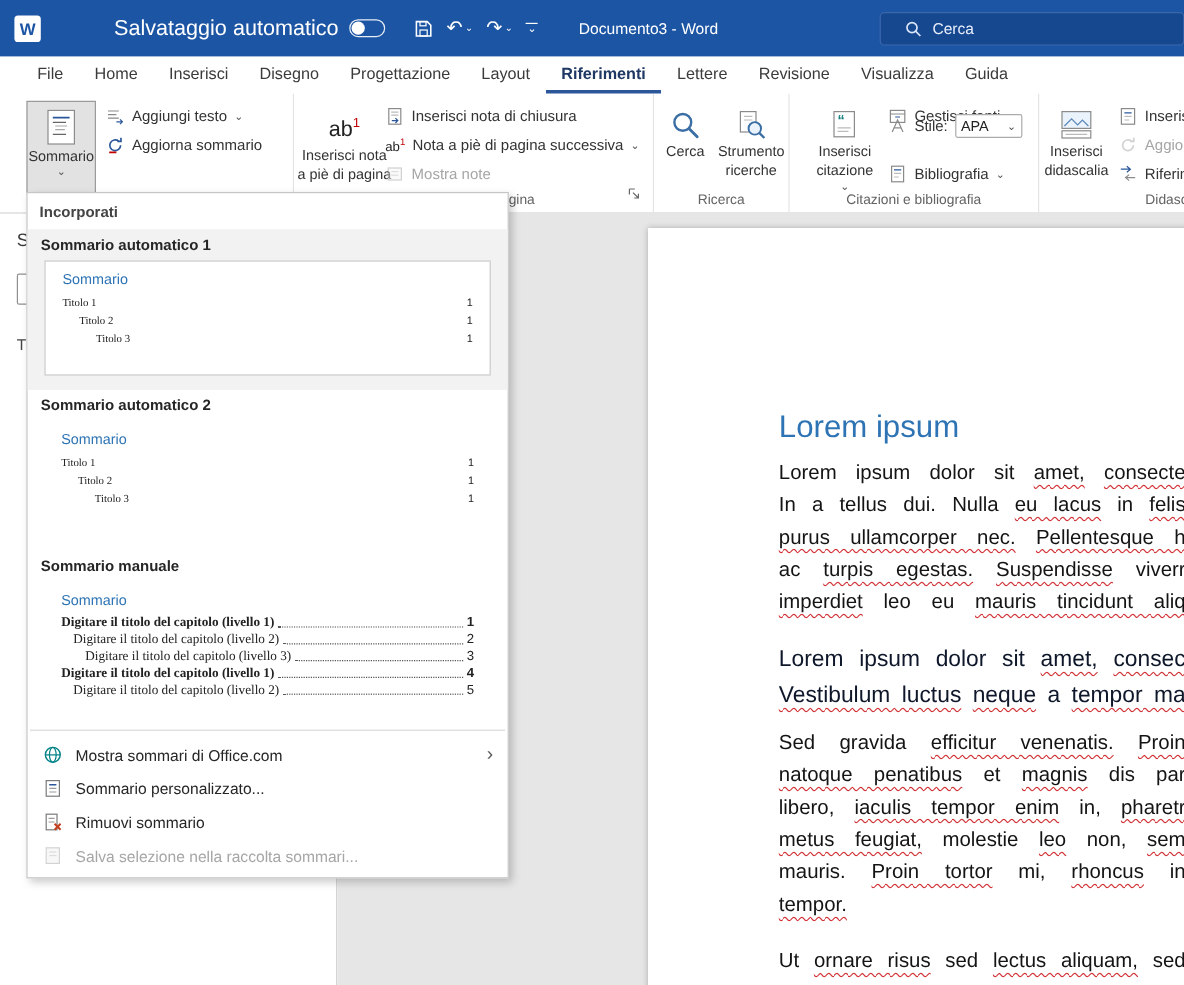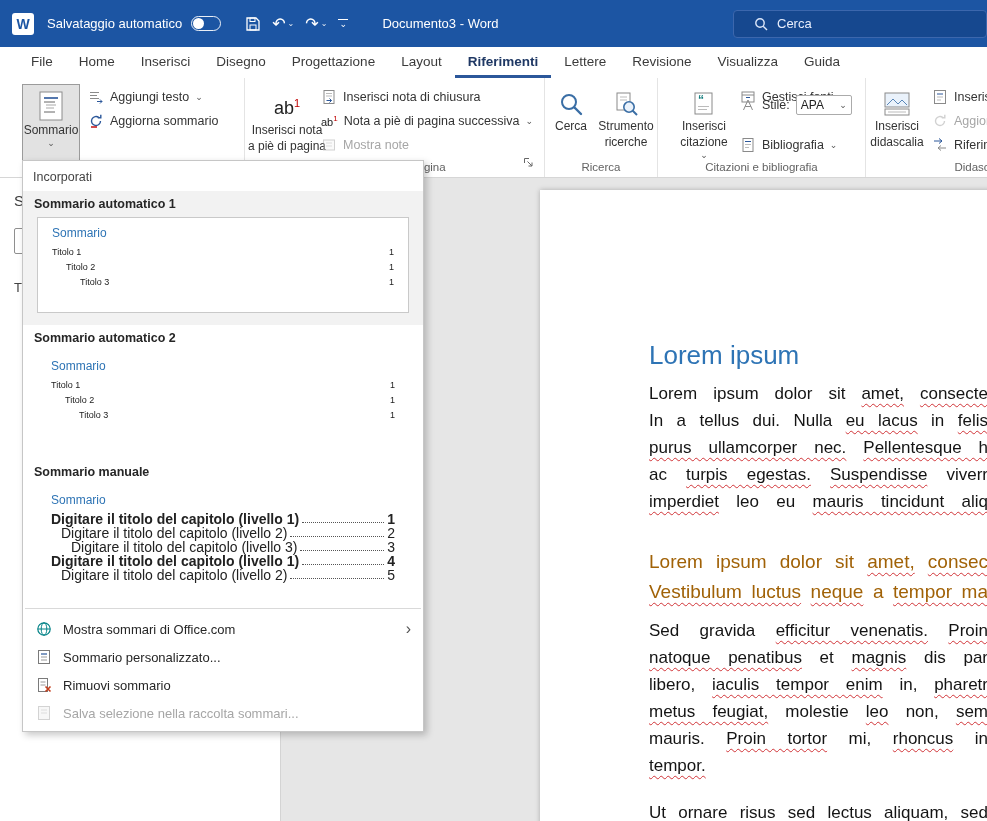--- a/index.html
+++ b/index.html
@@ -3,21 +3,21 @@
 <meta charset="utf-8">
 <style>
   *{margin:0;padding:0;box-sizing:border-box;}
   html,body{width:987px;height:821px;}
   body{font-family:"Liberation Sans",sans-serif;}
   .screen{position:relative;width:987px;height:821px;overflow:hidden;background:#fff;}
 
   
   .titlebar{position:absolute;left:0;top:0;width:100%;height:47px;background:#1c55a3;display:flex;align-items:center;padding-left:12px;color:#fff;z-index:100;}
   .word-icon{width:22px;height:22px;background:#fff;border-radius:3px;color:#1c55a3;font-weight:bold;font-size:14px;display:flex;align-items:center;justify-content:center;margin-right:13px;flex:none;}
-  .autosave{display:flex;align-items:center;gap:9px;margin-right:24px;font-size:13px;white-space:nowrap;}
+  .autosave{display:flex;align-items:center;gap:9px;margin-right:24px;font-size:18px;white-space:nowrap;margin-left:48px;}
   .toggle{width:30px;height:15px;border:1.5px solid rgba(255,255,255,.9);border-radius:8px;position:relative;flex:none;}
   .knob{position:absolute;left:1px;top:0.5px;width:11px;height:11px;background:#fff;border-radius:50%;}
   .tb-btn{display:flex;align-items:center;margin-right:11px;color:#fff;}
   .tb-caret{font-size:8px;margin-left:2px;opacity:.9;}
   .arrow-glyph{font-size:16px;line-height:16px;}
   .more-cmds{display:flex;flex-direction:column;align-items:center;margin-right:16px;}
   .more-cmds .bar{width:10px;border-top:1.5px solid #fff;margin-bottom:1px;}
   .more-cmds .chv{font-size:9px;line-height:7px;}
   .tb-title{font-size:13px;margin-left:18px;white-space:nowrap;}
   .tb-spacer{flex:1;}
@@ -53,40 +53,40 @@
   .nav-search{position:absolute;left:14px;top:50px;width:252px;height:26px;border:1px solid #8f8f8f;border-radius:2px;background:#fff;font-size:13px;padding:0 8px;}
   .nav-tab{position:absolute;left:14px;top:102px;font-size:13px;color:#444;}
   .docarea{position:absolute;left:281px;top:0;width:706px;height:100%;background:#e6e6e6;}
   .page{position:absolute;left:259px;top:12px;width:470px;height:720px;background:#fff;box-shadow:0 0 5px rgba(0,0,0,.25);}
 
   
   .doc{position:absolute;left:109px;top:148px;width:339px;color:#141414;font-size:17px;}
   .doc-block{margin:0;}
   .doc-block.p{margin-bottom:20px;}
   .doc-block.p .doc-line{line-height:27px;text-align:justify;text-align-last:justify;}
-  .doc-block.h2{margin:32px 0 10px;color:#a16207;font-size:19px;}
+  .doc-block.h2{margin:20px 0 10px;color:#0f172a;font-size:19px;}
   .doc-block.h2 .doc-line{line-height:30px;text-align:justify;text-align-last:justify;}
   .doc-block.h1{color:#2e74b5;font-size:26px;margin-bottom:8px;}
   .doc-block.h1 .doc-line{line-height:34px;}
   .doc-line.last{text-align-last:left;}
   .sp{text-decoration:underline;text-decoration-style:wavy;text-decoration-color:#d13438;text-decoration-thickness:1px;text-underline-offset:4px;}
 
   
   .toc-menu{position:absolute;left:22px;top:160px;width:402px;background:#fff;border:1px solid #c6c6c6;box-shadow:3px 3px 7px rgba(0,0,0,.22);z-index:60;padding-bottom:4px;}
-  .menu-header{font-size:12.5px;font-weight:normal;color:#444;padding:9px 10px 7px;}
+  .menu-header{font-size:12.5px;font-weight:bold;color:#444;padding:9px 10px 7px;}
   .toc-item{padding:2px;}
   .toc-item.hovered{background:#f2f2f2;}
   .toc-item-label{font-size:12.5px;font-weight:bold;color:#262626;padding:4px 9px;}
   .toc-preview{margin:2px 12px 10px;padding:8px 14px;background:#fff;min-height:96px;}
   .toc-preview.bordered{border:1px solid #c9c9c9;}
   .pv-heading{font-size:12px;color:#2e74b5;margin-bottom:5px;}
   .pv-row{display:flex;align-items:flex-end;font-size:9px;color:#222;line-height:15px;}
-  .pv-row.manual{font-size:14px;line-height:14px;}
+  .pv-row.manual{font-size:11px;line-height:14px;}
   .pv-row.bold{font-weight:bold;}
-  .pv-text{white-space:nowrap;}
+  .pv-text{white-space:nowrap;font-family:Liberation Serif, serif;}
   .pv-leader{flex:1;}
   .pv-leader.dotted{border-bottom:1px dotted #555;margin:0 3px 3px;}
   .menu-sep{border-top:1px solid #d9d9d9;margin:6px 2px;}
   .menu-cmd{display:flex;align-items:center;height:28px;padding:0 12px;font-size:13px;color:#262626;gap:10px;position:relative;}
   .menu-cmd.disabled{color:#a6a6a6;}
   .menu-cmd.disabled svg{opacity:.55;}
   .cmd-icon{width:18px;display:flex;justify-content:center;}
   .cmd-arrow{position:absolute;right:12px;font-size:16px;color:#555;}
 </style>
 </head>

